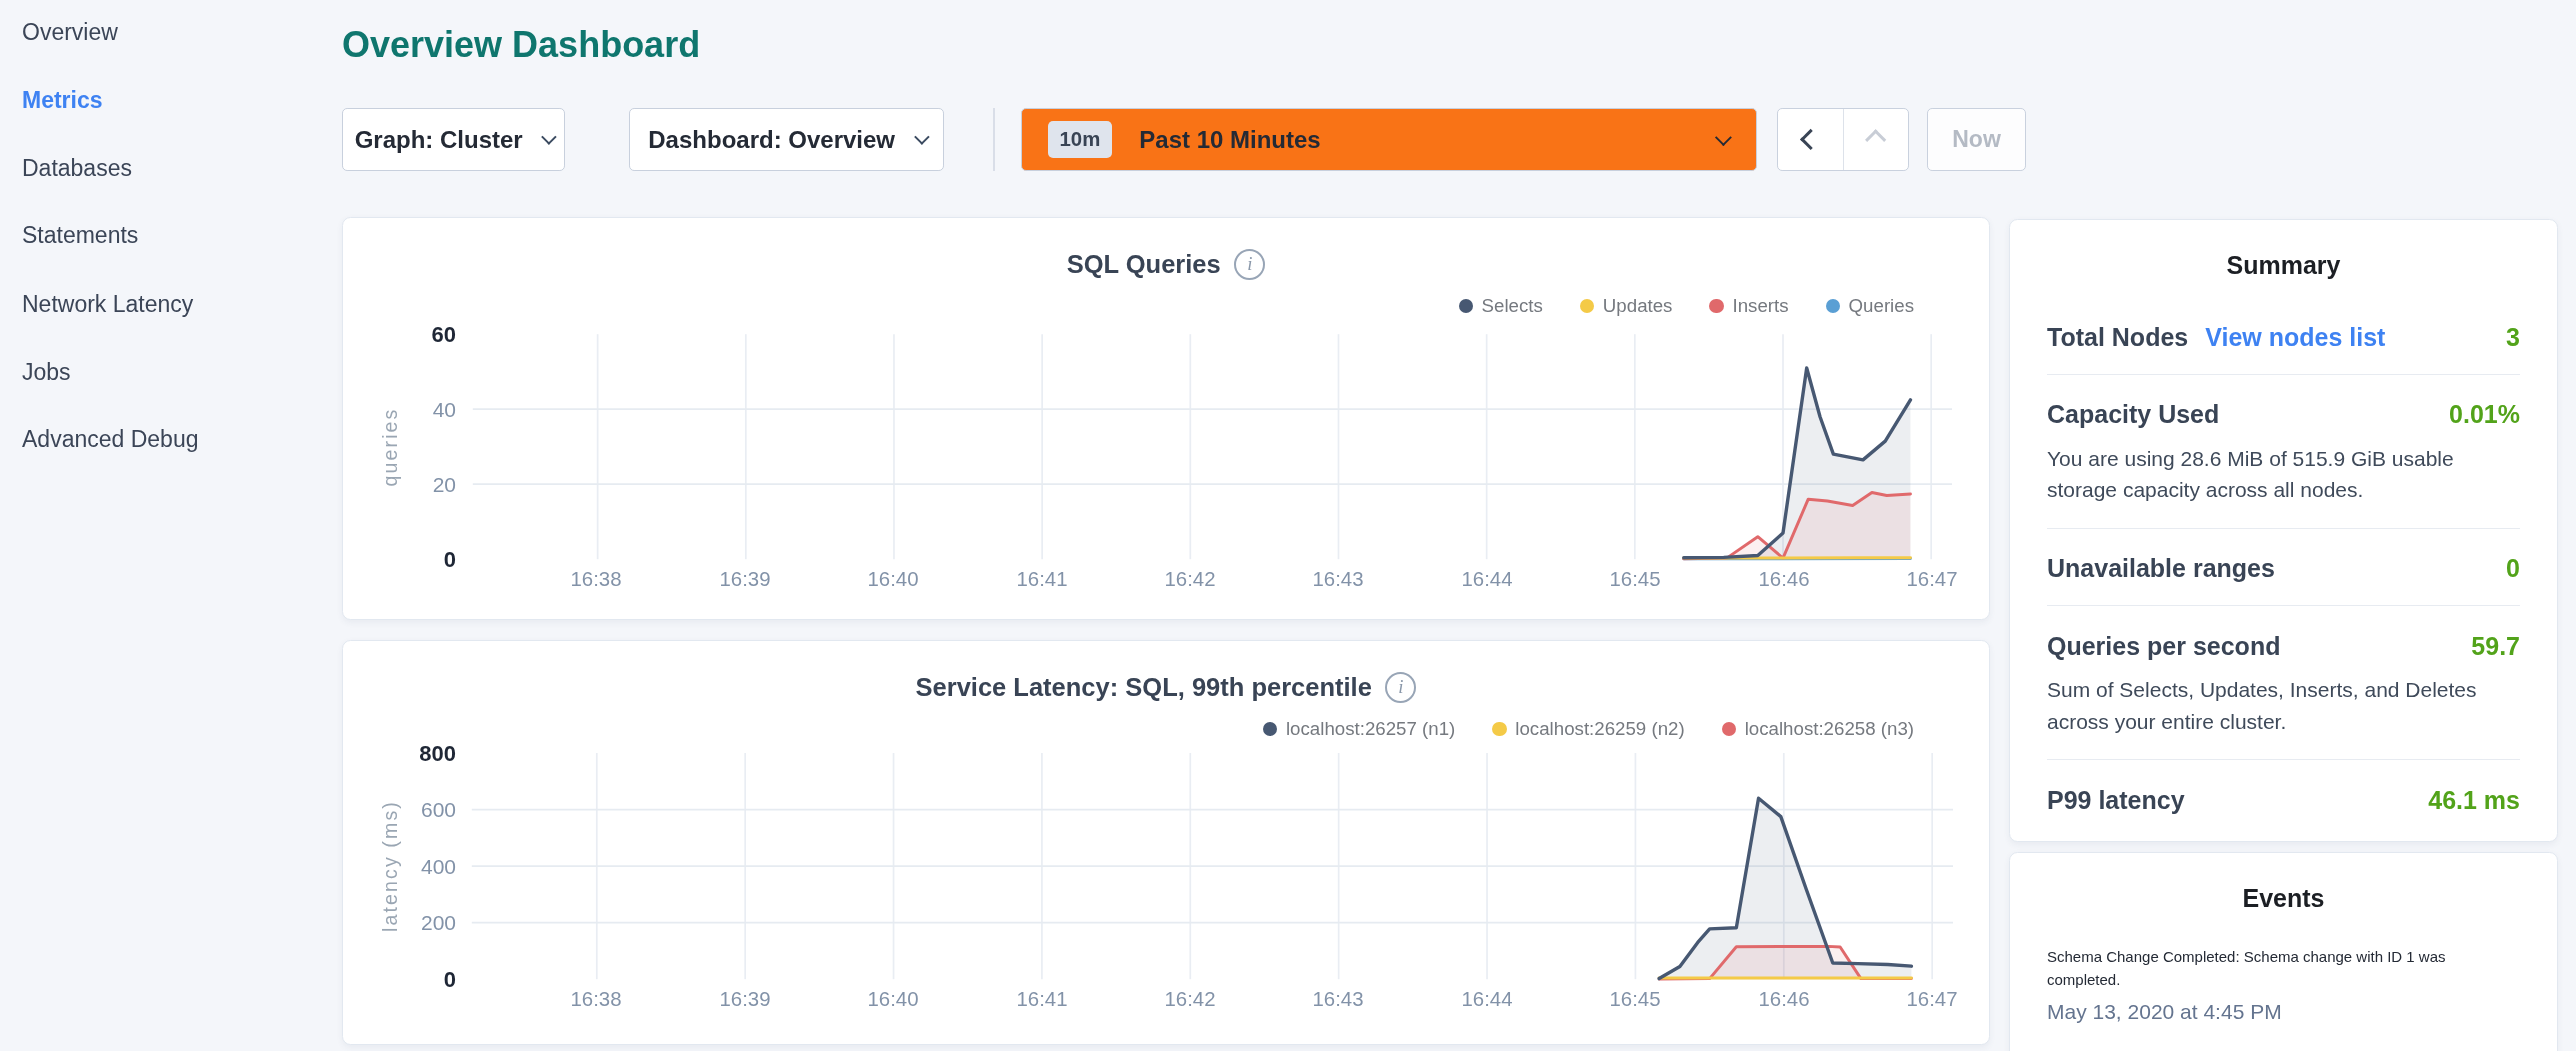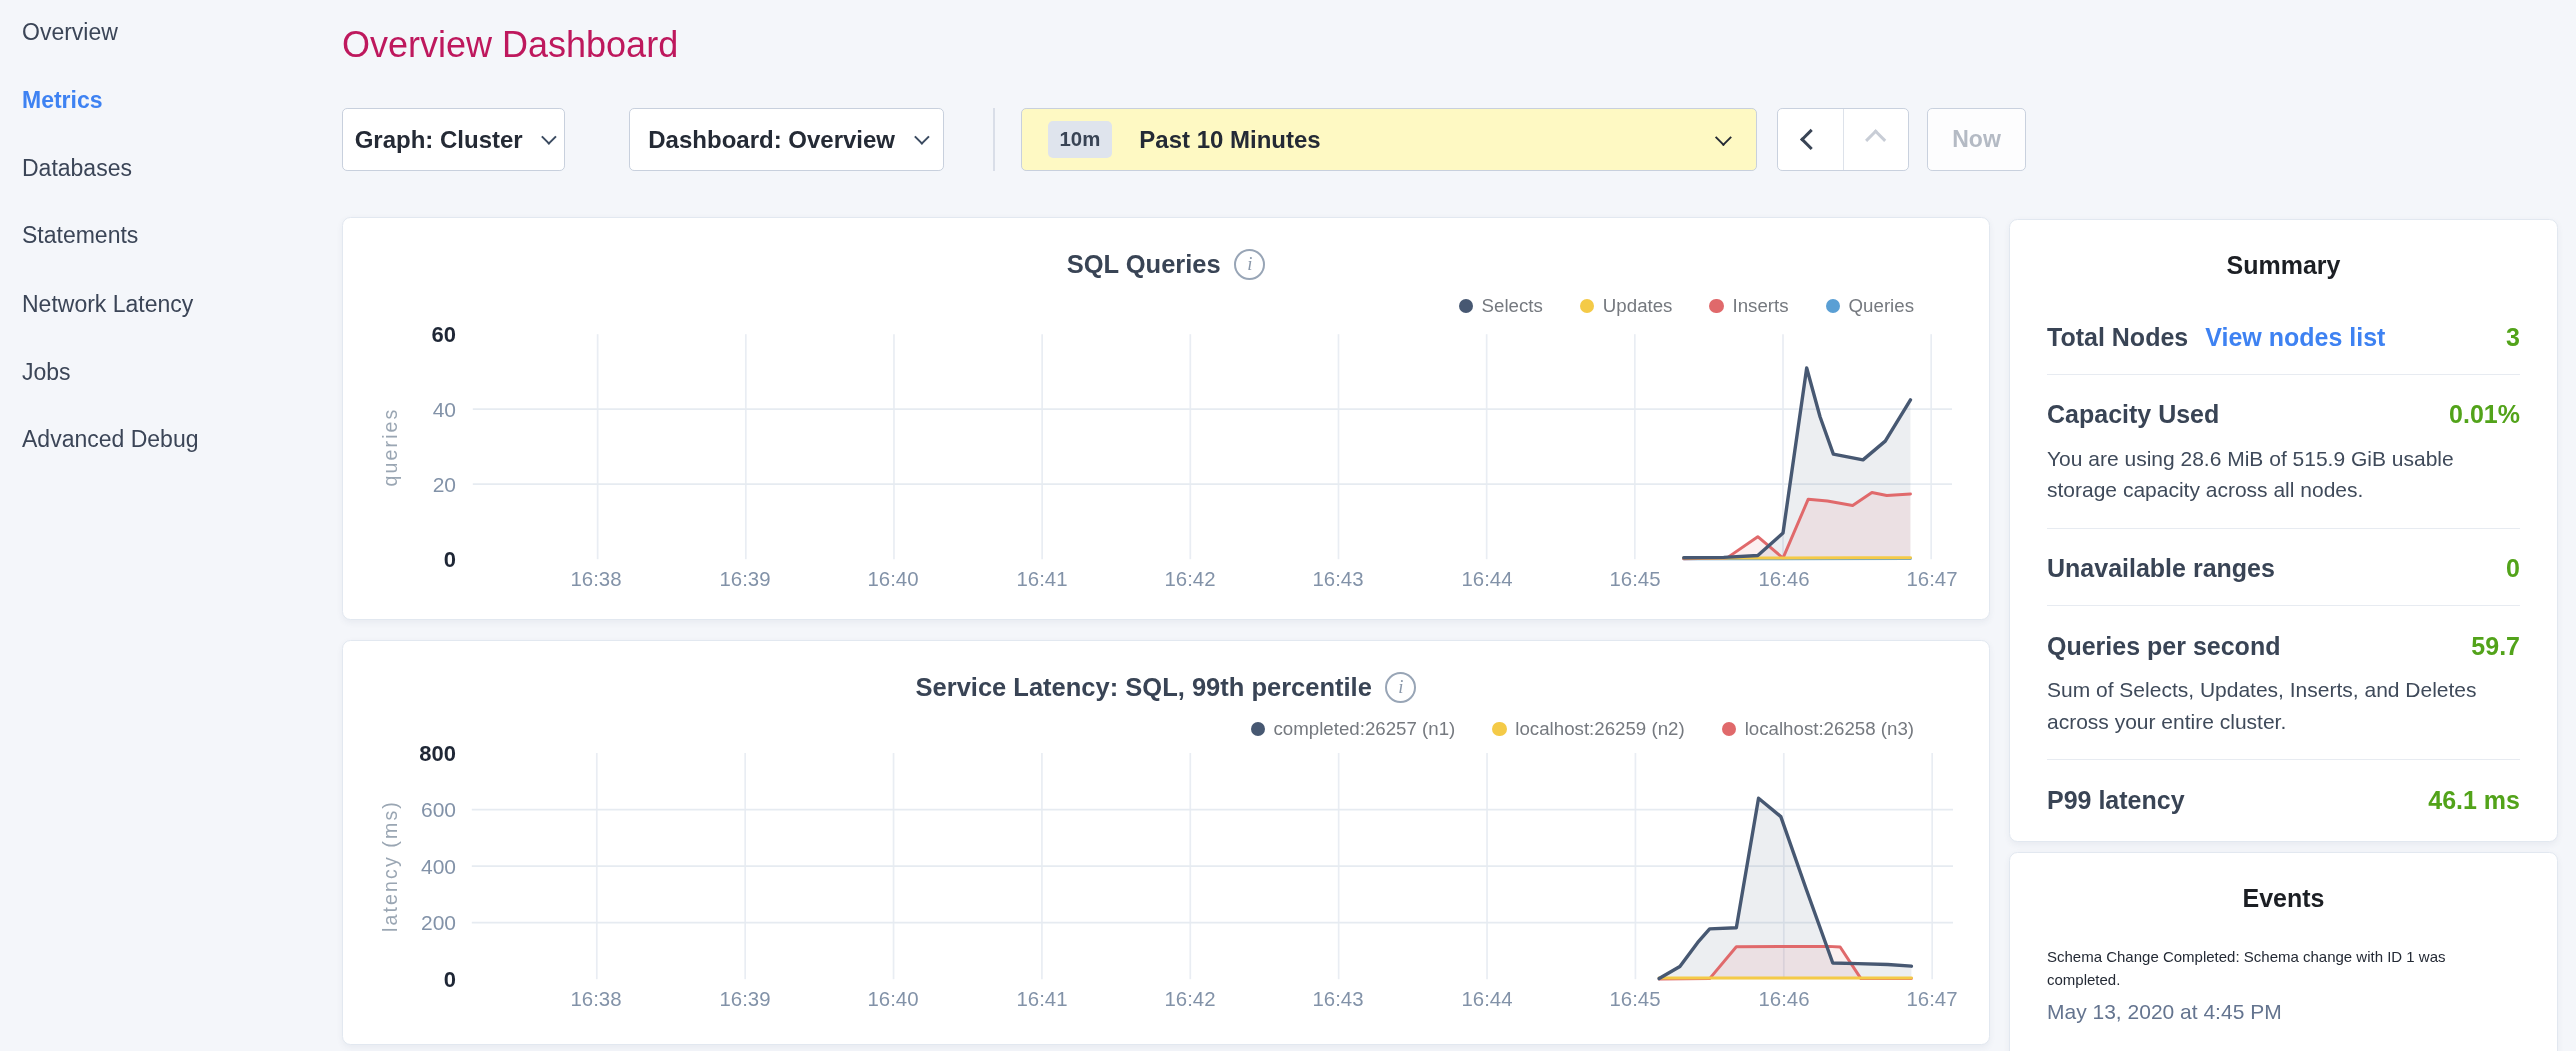--- a/index.html
+++ b/index.html
@@ -11,35 +11,35 @@
     color:#242a35;
   }
   
   .sidebar { position:absolute; left:0; top:0; width:342px; height:1051px; }
   .nav-item {
     position:absolute; left:22px; height:34px; line-height:34px;
     font-size:23px; color:#3b4557; cursor:pointer; white-space:nowrap;
   }
   .nav-item.active { color:#3e82f2; font-weight:bold; }
   
-  .page-title { position:absolute; left:342px; top:24px; font-size:36px; font-weight:normal; color:#be185d; }
+  .page-title { position:absolute; left:342px; top:24px; font-size:36px; font-weight:bold; color:#0f766e; }
   
   .ctrl {
     position:absolute; top:108px; height:63px; background:#fff;
     border:1.7px solid #c8d0dd; border-radius:5.1px;
     display:flex; align-items:center; justify-content:center; gap:18.7px;
     font-size:24px; font-weight:bold; color:#242a35; cursor:pointer;
   }
   .dd-graph { left:342px; width:223px; }
   .dd-dash  { left:629px; width:315px; }
   .chev { display:inline-block; width:11px; height:11px; border-right:2.6px solid #3a4a60; border-bottom:2.6px solid #3a4a60; transform:rotate(45deg) translateY(-3.4px); }
   .ctrl-divider { position:absolute; left:993px; top:108px; width:1.7px; height:63px; background:#d9dee8; }
   .time-box {
     position:absolute; left:1021px; top:108px; width:736px; height:63px;
-    background:#fef9c3; border:1.7px solid #c8d0dd; border-radius:5.1px;
+    background:#f97316; border:1.7px solid #c8d0dd; border-radius:5.1px;
     display:flex; align-items:center; cursor:pointer;
   }
   .time-badge {
     margin-left:25.5px; padding:6.8px 12px; background:#dfe4ed; border-radius:5.1px;
     font-size:20.4px; font-weight:bold; color:#394455;
   }
   .time-label { margin-left:27px; font-size:24px; font-weight:bold; color:#242a35; }
   .time-chev { margin-left:auto; margin-right:29px; width:12px; height:12px; border-right:2.1px solid #242a35; border-bottom:2.1px solid #242a35; transform:rotate(45deg) translateY(-3.4px); }
   .arrow-group {
     position:absolute; left:1777px; top:108px; width:132px; height:63px;
@@ -201,21 +201,21 @@
   </section>
 
 <section class="card" id="card2">
   <div class="chart-title-row">
     <span class="chart-title">Service Latency: SQL, 99th percentile</span>
     <span class="info-icon">i</span>
   </div>
   <div class="legend" id="legend2">
       <span class="legend-item">
         <span class="legend-dot" style="background: rgb(71, 88, 114);"></span>
-        <span>completed:26257 (n1)</span>
+        <span>localhost:26257 (n1)</span>
       </span>
       <span class="legend-item">
         <span class="legend-dot" style="background: rgb(244, 202, 71);"></span>
         <span>localhost:26259 (n2)</span>
       </span>
       <span class="legend-item">
         <span class="legend-dot" style="background: rgb(224, 105, 107);"></span>
         <span>localhost:26258 (n3)</span>
       </span>
     </div>

